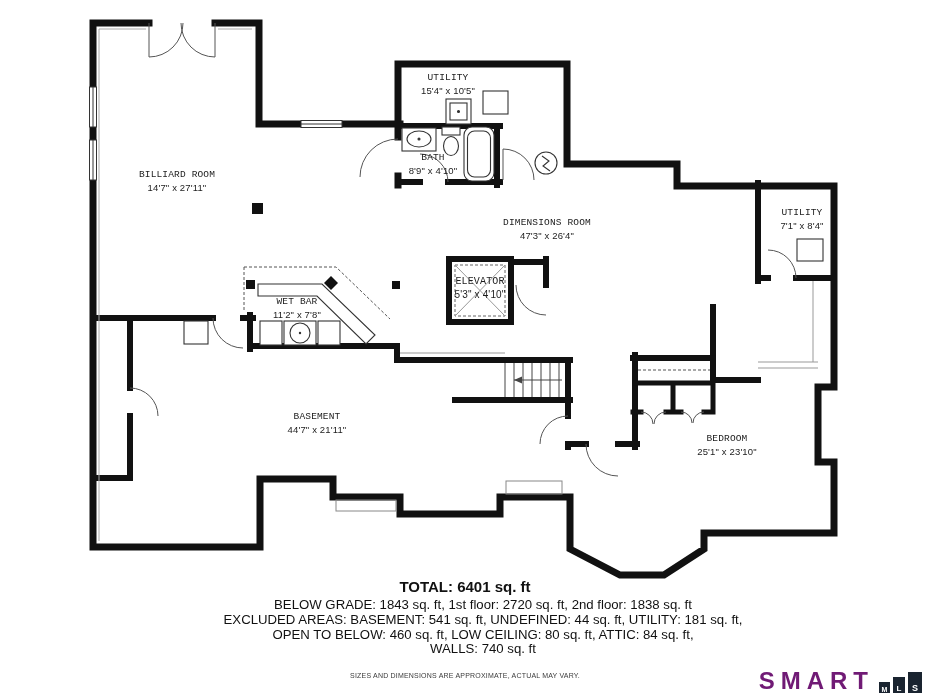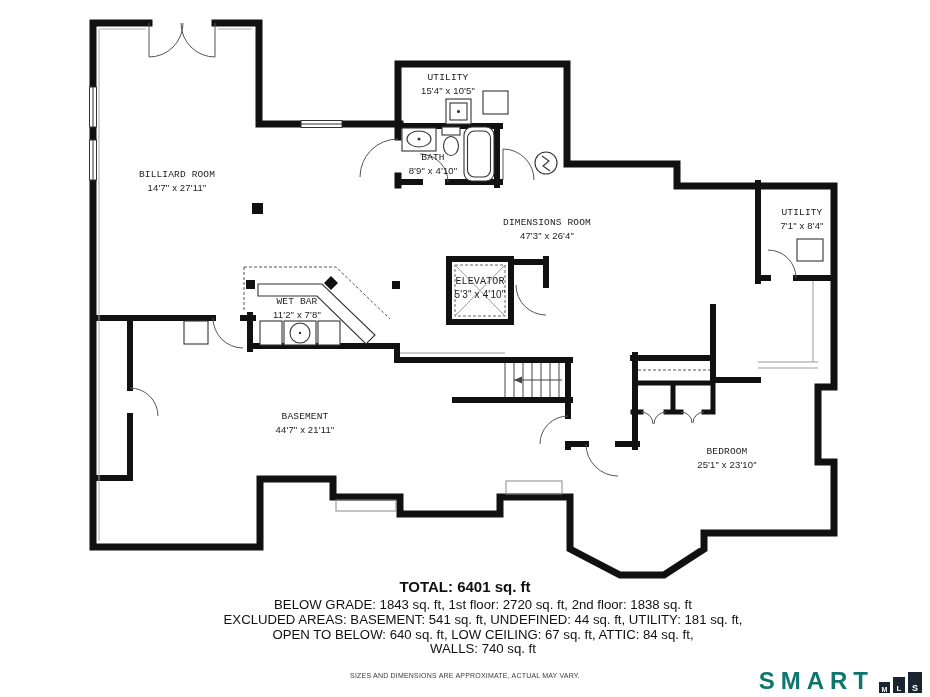--- a/index.html
+++ b/index.html
@@ -10,21 +10,21 @@
       font-size:9.5px;line-height:1.32;color:#1c1c1c;letter-spacing:.15px;white-space:nowrap;}
   .room-label .rname{font-size:9.5px;font-family:Liberation Mono, monospace;}
   .room-label .rdims{font-size:9.5px;}
   .room-label.small .rname,.room-label.small .rdims{font-size:10px;}
   #summary{position:absolute;left:0;right:0;top:578px;text-align:center;color:#111;}
   #summary .total{font-size:15px;font-weight:bold;margin-bottom:3px;}
   #summary .line{font-size:13.2px;line-height:14.8px;padding-left:36px;}
   #disclaimer{position:absolute;left:0;right:0;top:672px;text-align:center;
       font-size:7px;color:#3a3a3a;letter-spacing:.2px;}
   #logo{position:absolute;right:8px;bottom:4px;display:flex;align-items:flex-end;}
-  #logo .brand{font-size:24px;font-weight:bold;color:#0f766e;letter-spacing:6px;line-height:1;}
+  #logo .brand{font-size:24px;font-weight:bold;color:#701a75;letter-spacing:6px;line-height:1;}
   #logo .blocks{display:flex;align-items:flex-end;margin-left:2px;}
   #logo .blk{background:#1a2430;color:#fff;display:flex;align-items:flex-end;
       justify-content:center;margin-left:3px;font-weight:bold;}
   #logo .blk.m{width:11px;height:11px;font-size:7px;}
   #logo .blk.l{width:12px;height:16px;font-size:8px;}
   #logo .blk.s{width:14px;height:21px;font-size:9px;}
 </style>
 </head>
 <body>
 
@@ -170,34 +170,34 @@
     <div class="rdims">7'1" x 8'4"</div>
   </div>
   <div class="room-label small" style="left:480px;top:288px">
     <div class="rname">ELEVATOR</div>
     <div class="rdims">5'3" x 4'10"</div>
   </div>
   <div class="room-label" style="left:297px;top:309px">
     <div class="rname">WET BAR</div>
     <div class="rdims">11'2" x 7'8"</div>
   </div>
-  <div class="room-label" style="left:305px;top:424px">
+  <div class="room-label" style="left:317px;top:424px">
     <div class="rname">BASEMENT</div>
     <div class="rdims">44'7" x 21'11"</div>
   </div>
-  <div class="room-label" style="left:727px;top:459px">
+  <div class="room-label" style="left:727px;top:446px">
     <div class="rname">BEDROOM</div>
     <div class="rdims">25'1" x 23'10"</div>
   </div>
 
   <div id="summary">
     <div class="total">TOTAL: 6401 sq. ft</div>
     <div class="line">BELOW GRADE: 1843 sq. ft, 1st floor: 2720 sq. ft, 2nd floor: 1838 sq. ft</div>
     <div class="line">EXCLUDED AREAS: BASEMENT: 541 sq. ft, UNDEFINED: 44 sq. ft, UTILITY: 181 sq. ft,</div>
-    <div class="line">OPEN TO BELOW: 640 sq. ft, LOW CEILING: 67 sq. ft, ATTIC: 84 sq. ft,</div>
+    <div class="line">OPEN TO BELOW: 460 sq. ft, LOW CEILING: 80 sq. ft, ATTIC: 84 sq. ft,</div>
     <div class="line">WALLS: 740 sq. ft</div>
   </div>
 
   <div id="disclaimer">SIZES AND DIMENSIONS ARE APPROXIMATE, ACTUAL MAY VARY.</div>
 
   <div id="logo">
     <span class="brand">SMART</span>
     <span class="blocks">
       <span class="blk m">M</span>
       <span class="blk l">L</span>

